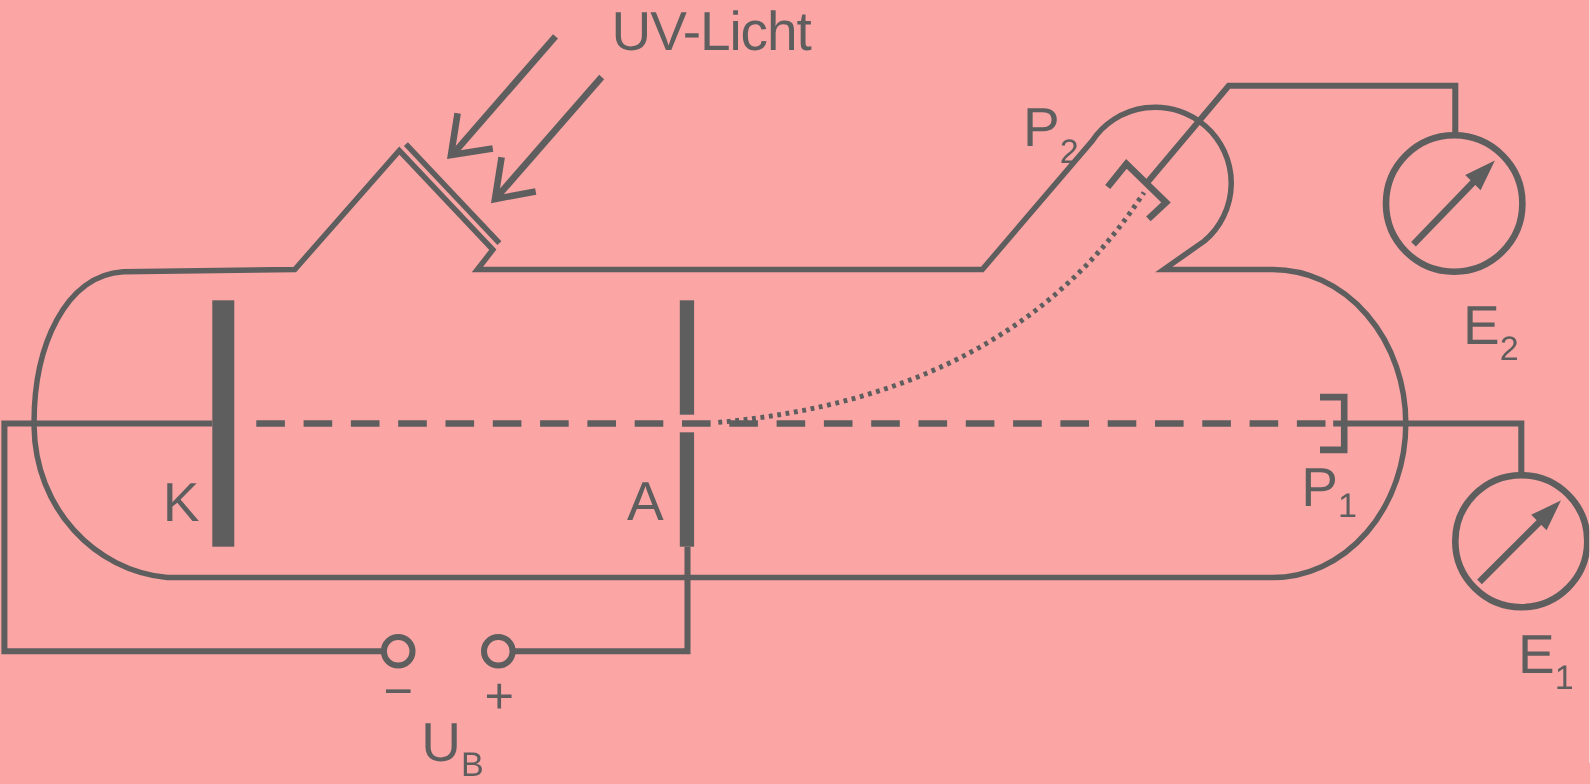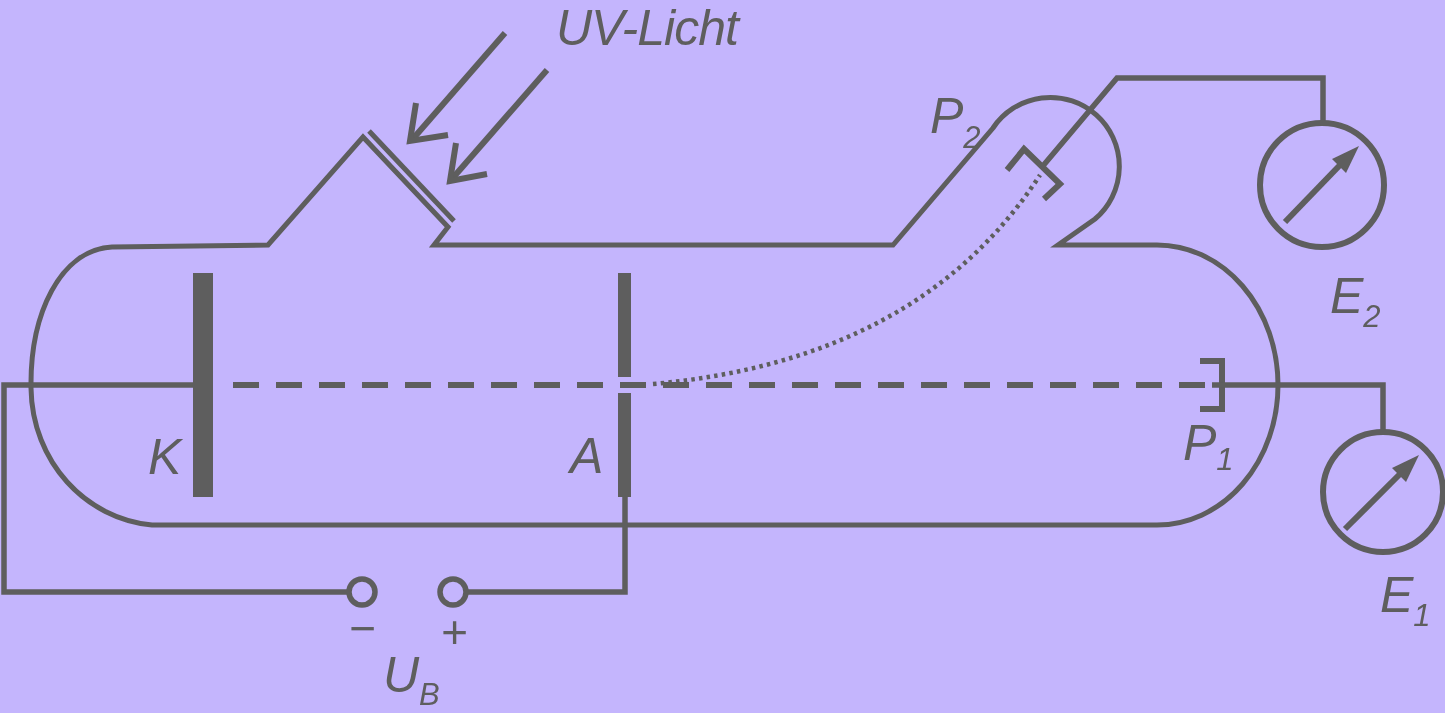--- a/index.html
+++ b/index.html
@@ -4,23 +4,22 @@
 <style>
   html, body {
     margin: 0;
     padding: 0;
     background: #ffffff;
   }
   .stage {
     position: relative;
     width: 1445px;
     height: 713px;
-    background: #c4b5fd;
+    background: #fca5a5;
     overflow: hidden;
-    font-style: italic;
   }
   svg {
     display: block;
     font-family: "Liberation Sans", "DejaVu Sans", sans-serif;
   }
   .lbl {
     font-size: 50px;
     fill: currentColor;
   }
   .lbl-sub {

